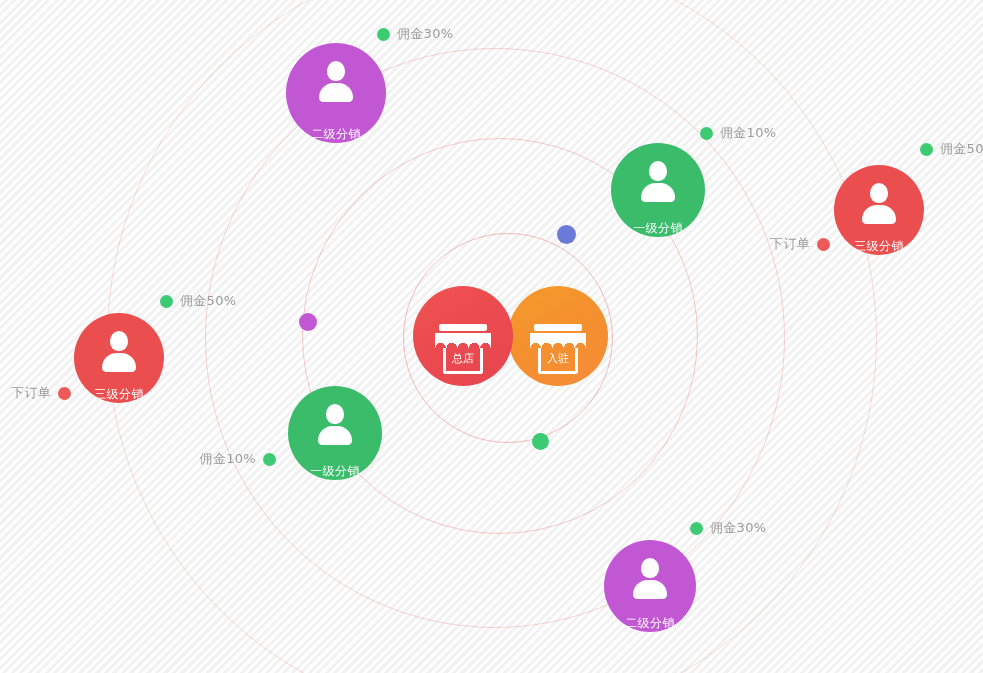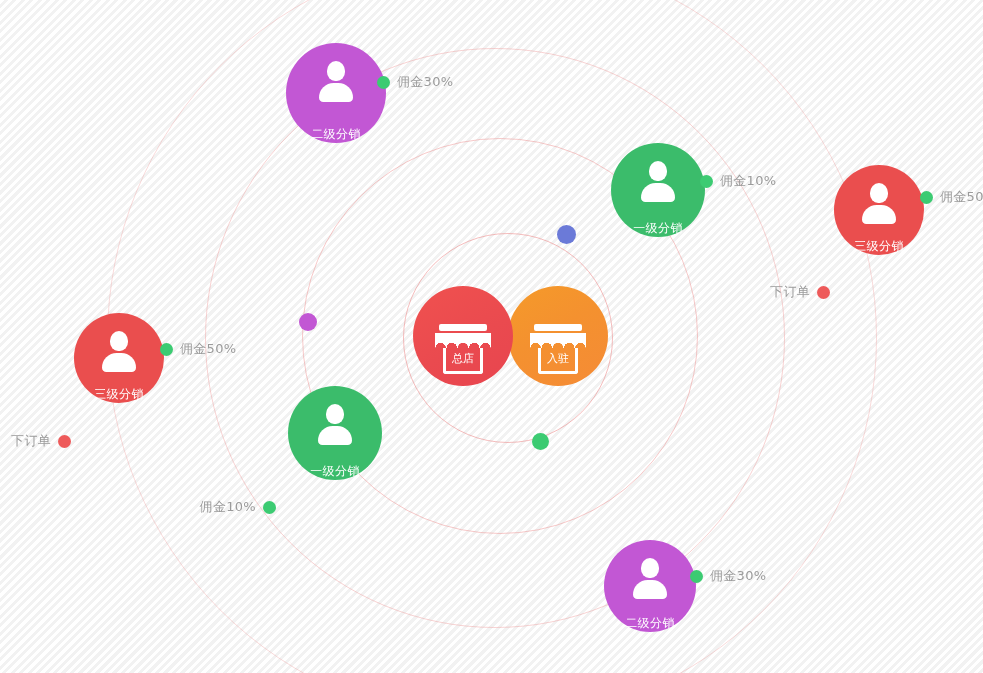--- a/index.html
+++ b/index.html
@@ -148,21 +148,20 @@
   
   .tag {
     position: absolute;
     display: flex;
     align-items: center;
     gap: 7px;
     white-space: nowrap;
     font-size: 13px;
     color: #9b9b9b;
     letter-spacing: 0.3px;
-    margin-top: 48px;
   }
   .tag.rev { flex-direction: row-reverse; justify-content: center; }
   .tag .dot {
     width: 13px;
     height: 13px;
     border-radius: 50%;
     flex: 0 0 auto;
   }
   .tag .dot.green { background: #3ccb72; }
   .tag .dot.red   { background: #ee5a5a; }

